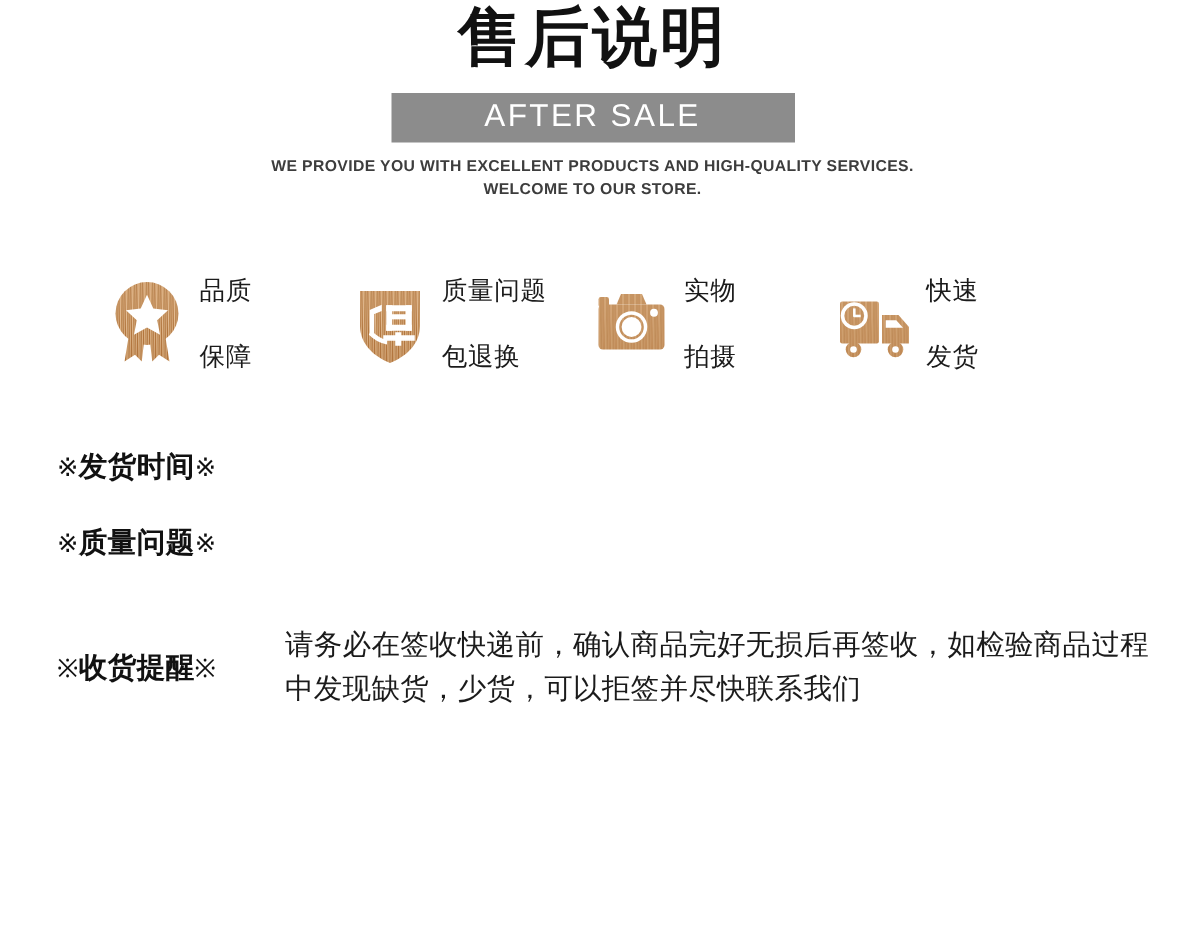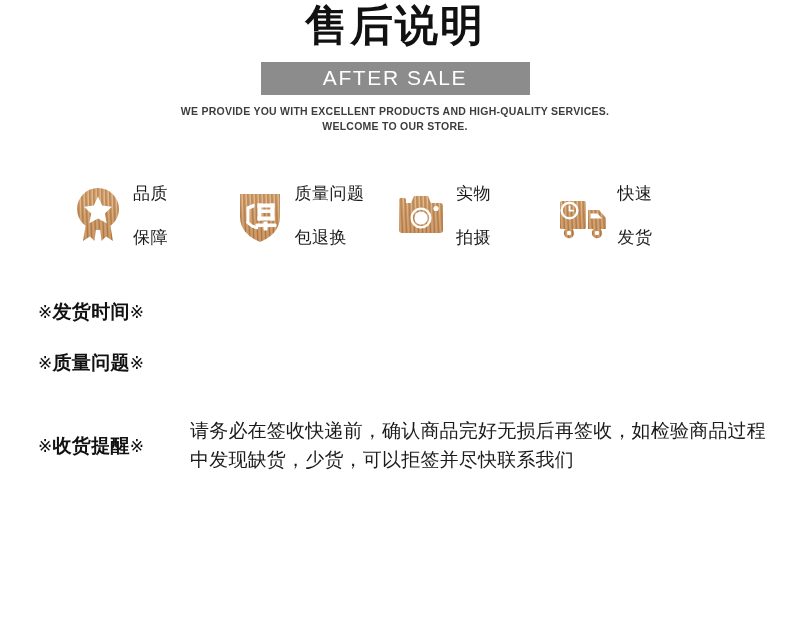--- a/index.html
+++ b/index.html
@@ -89,21 +89,21 @@
     margin-top: 26px;
     padding-left: 38px;
     padding-right: 20px;
   }
   .section {
     display: flex;
     align-items: center;
   }
   .section + .section { margin-top: 22px; }
   .section.gap-lg { margin-top: 30px; }
-  .section.gap-xl { margin-top: 40px; }
+  .section.gap-xl { margin-top: 40px; font-family: Liberation Serif, serif; }
 
   .sec-label {
     flex: 0 0 152px;
     font-size: 19px;
     font-weight: bold;
     color: #111111;
     letter-spacing: 0.3px;
     white-space: nowrap;
     line-height: 1.5;
   }

